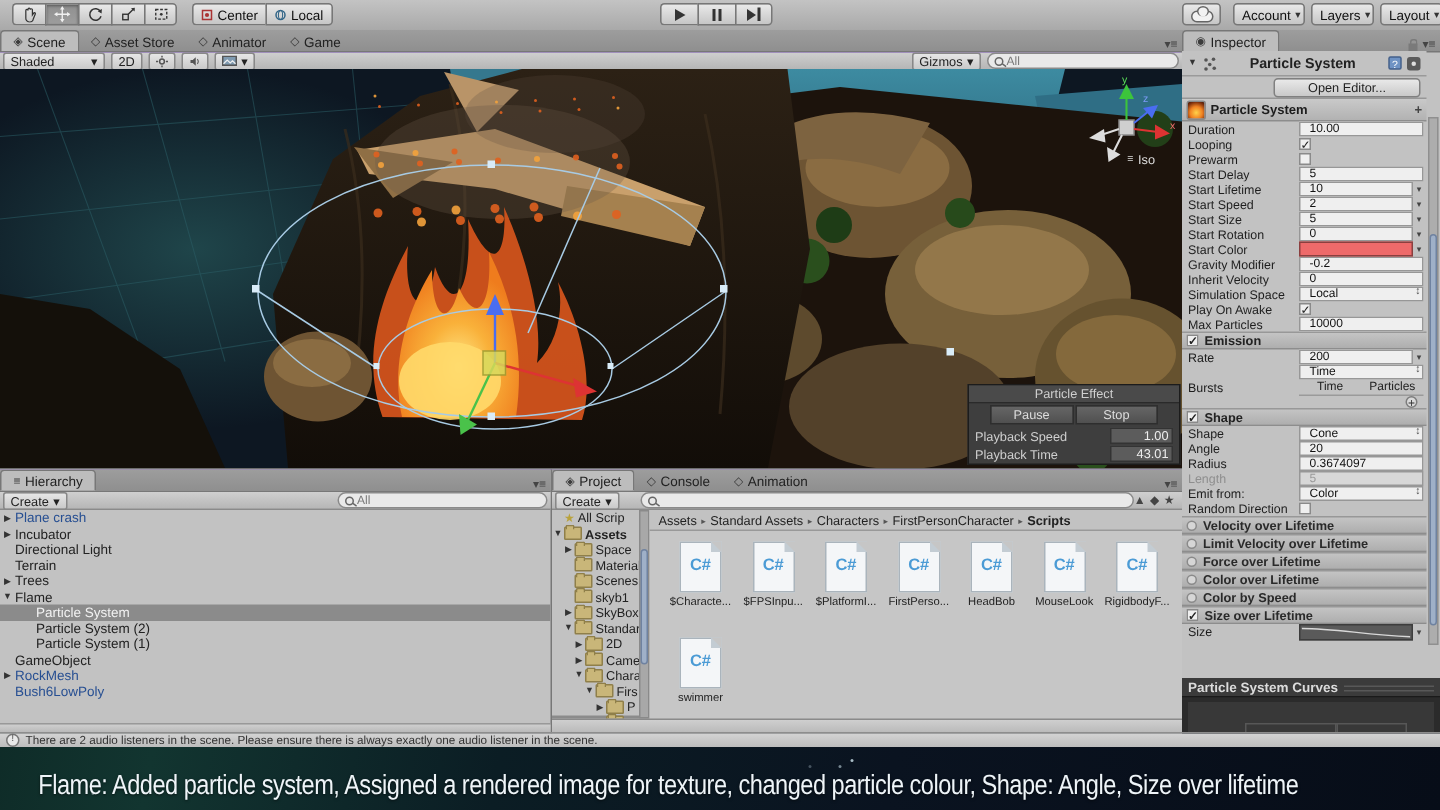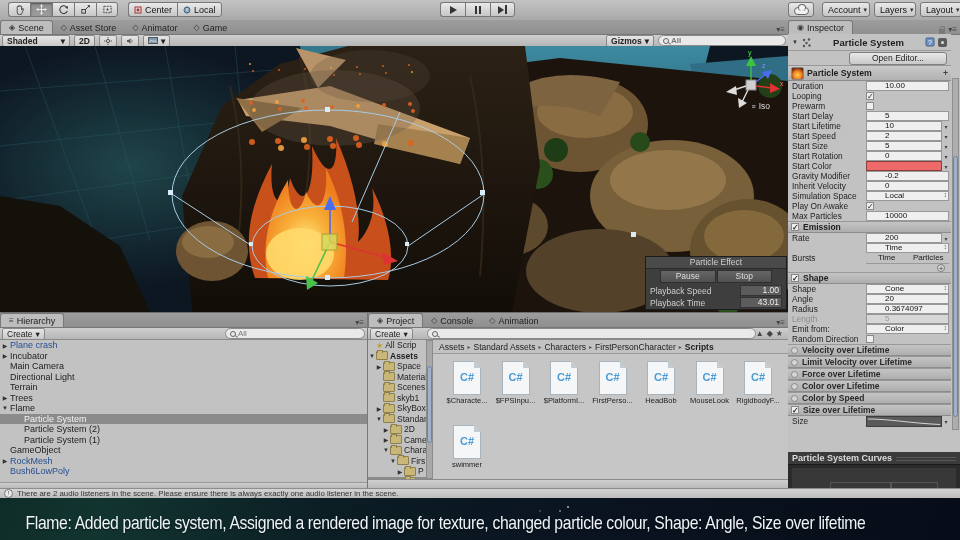--- a/index.html
+++ b/index.html
@@ -105,21 +105,21 @@
     background:radial-gradient(circle at 50% 65%,#ffd24a 0%,#f08222 45%,#7a2d0c 80%,#3a1606 100%);}
   .sechdr{height:10px;display:flex;align-items:center;gap:4px;padding:0 3px;
     background:linear-gradient(#c4c4c4,#aeaeae);border-top:1px solid #989898;border-bottom:1px solid #8d8d8d;font-size:8.5px;font-weight:bold;}
   .sechdr.off{font-weight:bold;color:#2a2a2a;}
   .radio{width:7px;height:7px;border-radius:50%;background:#d6d6d6;border:1px solid #8a8a8a;box-sizing:border-box;flex:none;}
   .chk{width:8px;height:8px;background:#efefef;border:1px solid #8a8a8a;font-size:8px;line-height:7px;text-align:center;color:#222;box-sizing:border-box;flex:none;}
   .irow{height:10px;display:flex;align-items:center;padding:0 2px 0 4px;font-size:8.3px;}
   .ilabel{width:74px;flex:none;color:#1e1e1e;white-space:nowrap;overflow:hidden;}
   .ilabel.dis{color:#8e8e8e;}
   .ival{flex:1;display:flex;align-items:center;gap:1px;}
-  .field{flex:1;height:8.5px;background:#efefef;border:1px solid #979797;font-size:8px;line-height:8.5px;padding-left:18px;color:#111;white-space:nowrap;overflow:hidden;}
+  .field{flex:1;height:8.5px;background:#efefef;border:1px solid #979797;font-size:8px;line-height:8.5px;padding-left:6px;color:#111;white-space:nowrap;overflow:hidden;}
   .field.dis{color:#9a9a9a;background:#d7d7d7;}
   .field.sel{position:relative;}
   .field.sel::after{content:"\2195";position:absolute;right:1px;top:-0.5px;font-size:7px;color:#555;}
   .drop-arrow{width:6px;font-size:6px;color:#444;text-align:center;flex:none;}
   .cfield{flex:1;height:8.5px;border:1px solid #8a3f3f;position:relative;}
   .curvefield{flex:1;height:9px;background:#5a5a5a;border:1px solid #3d3d3d;position:relative;overflow:hidden;}
   .burst-head{flex:1;display:flex;font-size:8px;color:#222;border-bottom:1px solid #9a9a9a;height:10px;align-items:center;}
   .burst-head span{flex:1;text-align:center;}
   .plusrow{height:9px;display:flex;justify-content:flex-end;padding-right:6px;align-items:center;}
   .plus{width:8px;height:8px;border-radius:50%;background:#d9d9d9;border:1px solid #7c7c7c;font-size:8px;line-height:7px;text-align:center;color:#333;box-sizing:border-box;}
@@ -269,21 +269,21 @@
                 <span>Animator</span>
               </div>
               <div class="tab">
                 <span class="ticon">◇</span>
                 <span>Game</span>
               </div>
               <div class="winicons">
                 <span>▾≡</span>
               </div>
             </div>
-          <div class="minibar" style="gap:4px;font-weight:bold;">
+          <div class="minibar" style="gap:4px;">
             <div class="mini-drop" style="width:58px;justify-content:space-between;">
                 <span>Shaded</span>
                 <span class="caret">▾</span>
               </div>
             <div class="mini-drop">
                 <span>2D</span>
               </div>
             <div class="mini-drop">
                 <svg width="8" height="8" viewBox="0 0 8 8">
                   <circle cx="4" cy="4" r="1.6" fill="none" stroke="#555"></circle>
@@ -540,24 +540,20 @@
                 </div>
             </div>
             <div id="h-list">
                 <div class="hrow blue">
                   <span class="arr" style="margin-left: 0px;">▶</span>
                   <span>Plane crash</span>
                 </div>
                 <div class="hrow">
                   <span class="arr" style="margin-left: 0px;">▶</span>
                   <span>Incubator</span>
-                </div>
-                <div class="hrow">
-                  <span class="arr" style="margin-left: 0px;"></span>
-                  <span>Main Camera</span>
                 </div>
                 <div class="hrow">
                   <span class="arr" style="margin-left: 0px;"></span>
                   <span>Directional Light</span>
                 </div>
                 <div class="hrow">
                   <span class="arr" style="margin-left: 0px;"></span>
                   <span>Terrain</span>
                 </div>
                 <div class="hrow">

